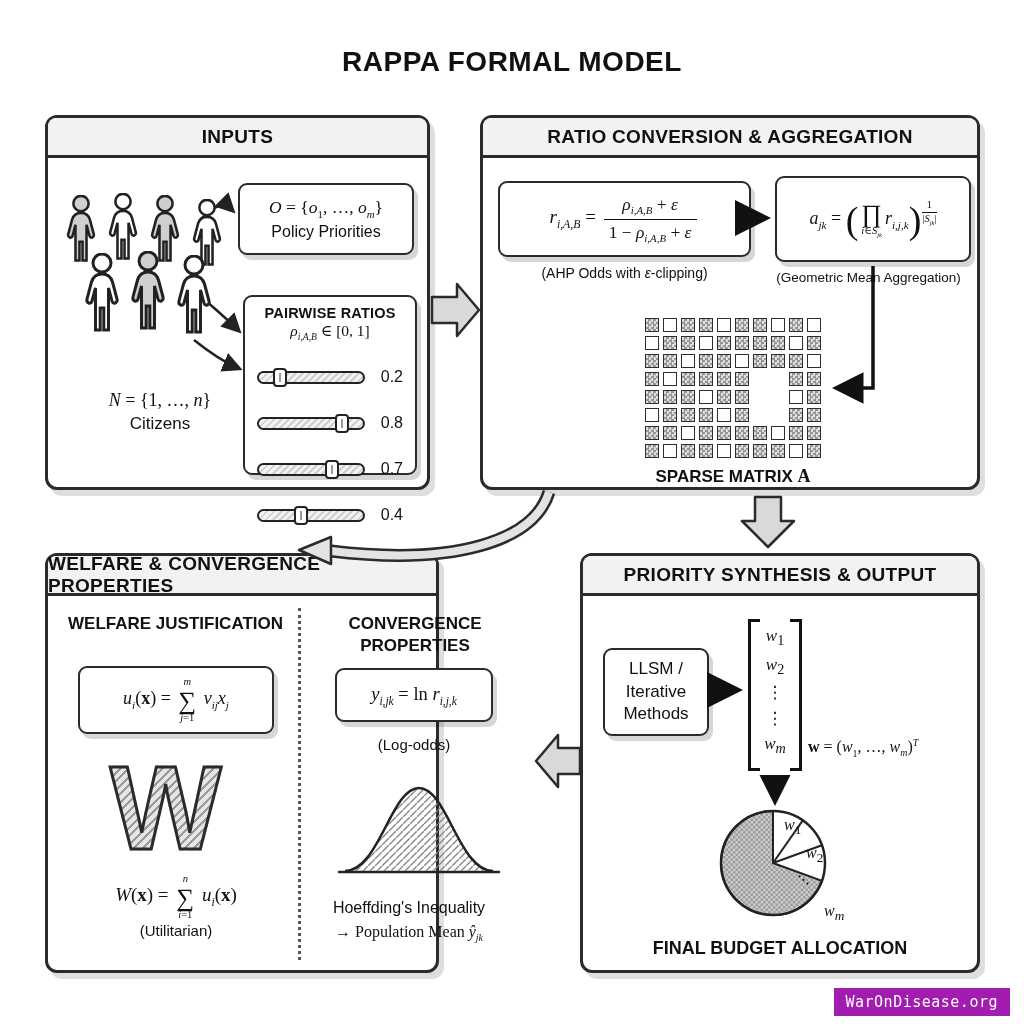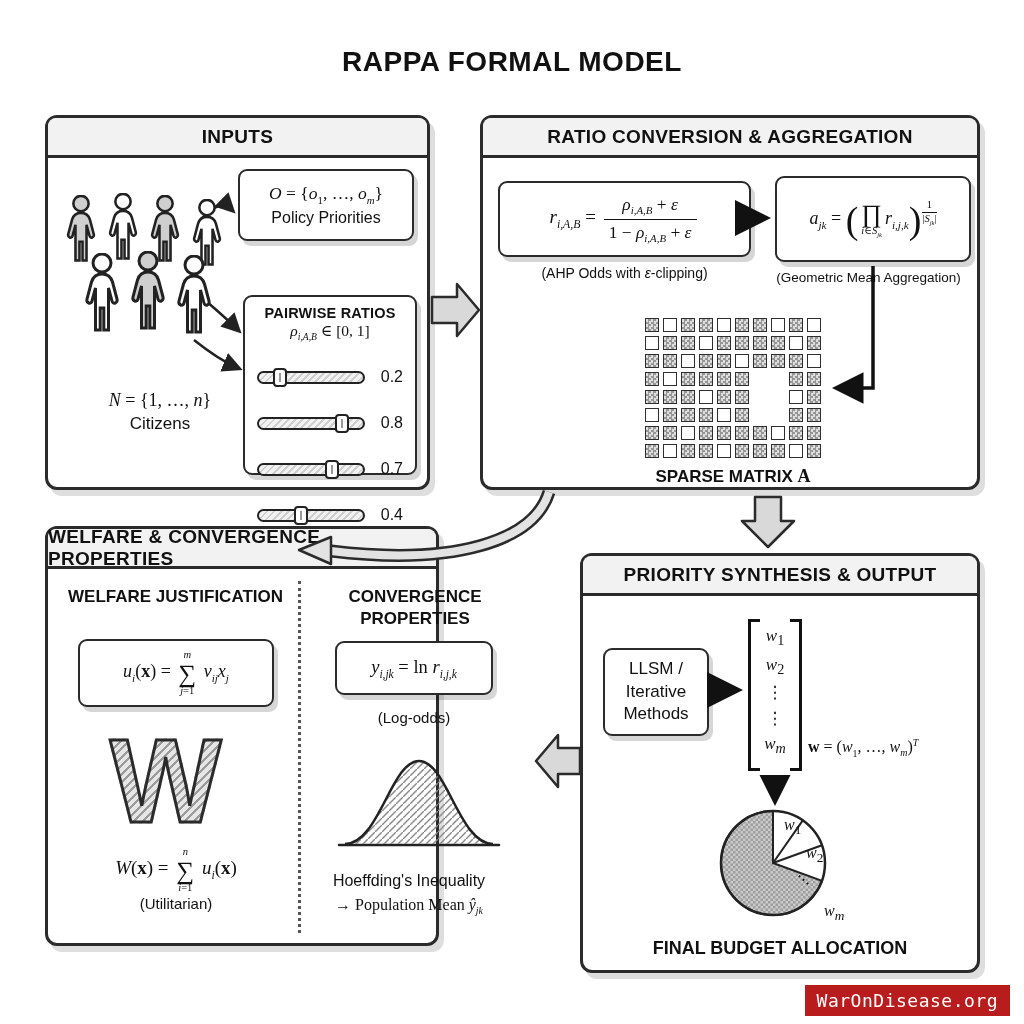--- a/index.html
+++ b/index.html
@@ -10,21 +10,21 @@
     font-size:28px;font-weight:bold;letter-spacing:.5px;}
 
   .panel{position:absolute;background:#fff;border:3px solid #2b2b2b;border-radius:12px;
     box-shadow:5px 6px 0 rgba(0,0,0,.13);z-index:2;}
   .panel>header{position:absolute;top:0;left:0;right:0;height:40px;display:flex;align-items:center;
     justify-content:center;font-weight:bold;font-size:19px;letter-spacing:.3px;background:#f2f2f2;
     border-bottom:3px solid #2b2b2b;border-radius:8px 8px 0 0;}
 
   #panel-inputs{left:45px;top:115px;width:385px;height:375px;}
   #panel-ratio{left:480px;top:115px;width:500px;height:375px;}
-  #panel-welfare{left:45px;top:526px;width:394px;height:420px;}
+  #panel-welfare{left:45px;top:553px;width:394px;height:420px;}
   #panel-priority{left:580px;top:553px;width:400px;height:420px;}
 
   .fbox{position:absolute;background:#fff;border:2.5px solid #2b2b2b;border-radius:9px;
     box-shadow:4px 5px 0 rgba(0,0,0,.16);display:flex;flex-direction:column;
     align-items:center;justify-content:center;text-align:center;}
 
   .math{font-family:"Liberation Serif","DejaVu Serif",serif;}
   .math sub,.math sup{font-size:.62em;}
   .frac{display:inline-flex;flex-direction:column;text-align:center;vertical-align:middle;margin:0 3px;font-size:.92em;}
   .frac .num{padding:0 5px 2px;}
@@ -32,21 +32,21 @@
   .bigop{display:inline-flex;flex-direction:column;align-items:center;vertical-align:middle;
     line-height:1;margin:0 3px;font-style:normal;}
   .bigop .lim{font-size:10.5px;}
   .bigop .sym{font-size:25px;}
   .bigparen{font-size:38px;font-weight:normal;vertical-align:middle;line-height:.8;}
   .sfrac{display:inline-flex;flex-direction:column;text-align:center;font-size:10.5px;
     line-height:1.2;vertical-align:16px;margin-left:1px;}
   .sfrac .bar{border-top:1px solid #111;}
 
   
-  .policy-box{left:190px;top:51px;width:176px;height:72px;gap:3px;}
+  .policy-box{left:190px;top:65px;width:176px;height:72px;gap:3px;}
   .policy-box .math{font-size:17.5px;}
   .policy-box .plabel{font-size:16px;}
   .pairwise-box{left:195px;top:177px;width:174px;height:180px;justify-content:flex-start;padding-top:8px;}
   .pairwise-box .ptitle{font-size:14.5px;font-weight:bold;letter-spacing:.2px;}
   .pairwise-box .math{font-size:15.5px;margin-top:1px;}
   .sliders{margin-top:6px;display:flex;flex-direction:column;gap:8px;width:100%;padding:0 12px;}
   .srow{display:flex;align-items:center;gap:10px;margin-top:20px;}
   .track{position:relative;flex:1;height:13px;border:2px solid #222;border-radius:7px;
     background:repeating-linear-gradient(135deg,#cfcfcf 0 2px,#f2f2f2 2px 5px);}
   .thumb{position:absolute;top:-5px;width:14px;height:19px;background:#fff;border:2px solid #222;border-radius:4px;}
@@ -111,22 +111,22 @@
   #pl-w1{left:201px;top:260px;}
   #pl-w2{left:223px;top:288px;}
   #pl-dots{left:213px;top:314px;transform:rotate(42deg);}
   #pl-wm{left:241px;top:346px;}
   .pp-footer{position:absolute;left:0;top:382px;width:100%;text-align:center;
     font-size:18px;font-weight:bold;}
 
   .panel-svg{position:absolute;left:0;top:0;pointer-events:none;}
   #flow-overlay{position:absolute;left:0;top:0;z-index:3;pointer-events:none;}
 
-  .watermark{position:absolute;right:14px;bottom:8px;background:#b91c1c;color:#fff;
-    font-family:"DejaVu Sans Mono","Liberation Mono",monospace;font-size:18px;
+  .watermark{position:absolute;right:14px;bottom:8px;background:#a21caf;color:#fff;
+    font-family:"DejaVu Sans Mono","Liberation Mono",monospace;font-size:15px;
     padding:5px 12px;letter-spacing:.5px;}
 </style>
 </head>
 <body>
 
 <h1 class="page-title">RAPPA FORMAL MODEL</h1>
 
 <section class="panel" id="panel-inputs">
   <header>INPUTS</header>
 

